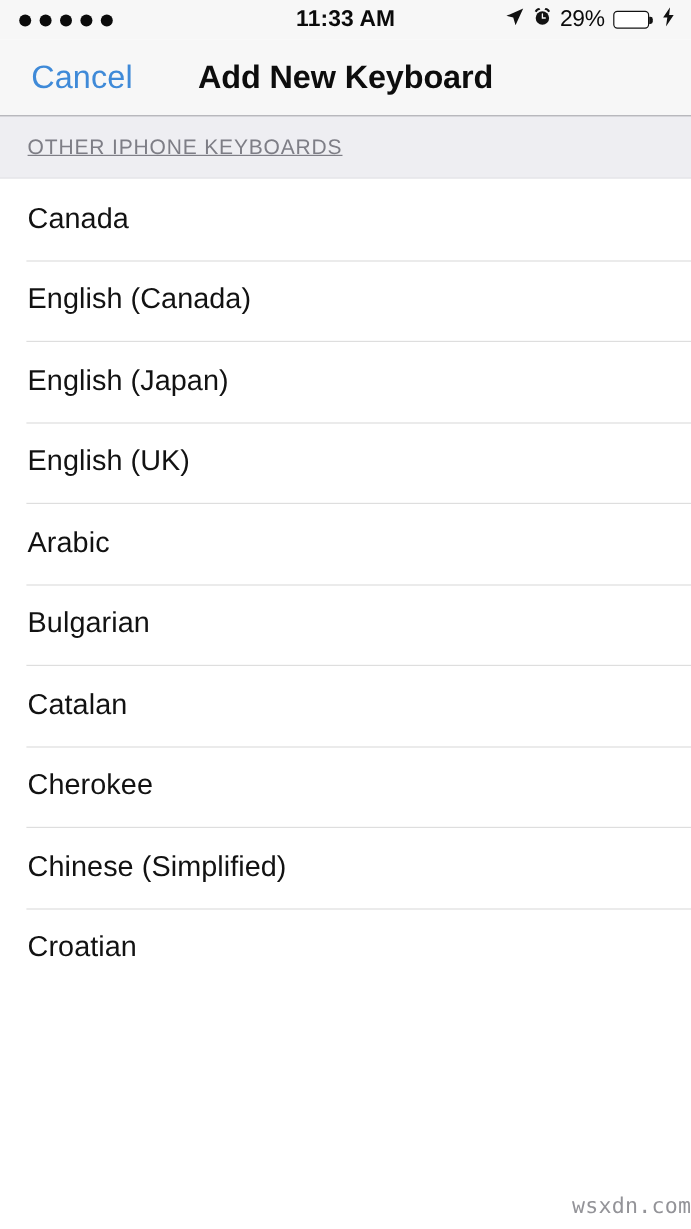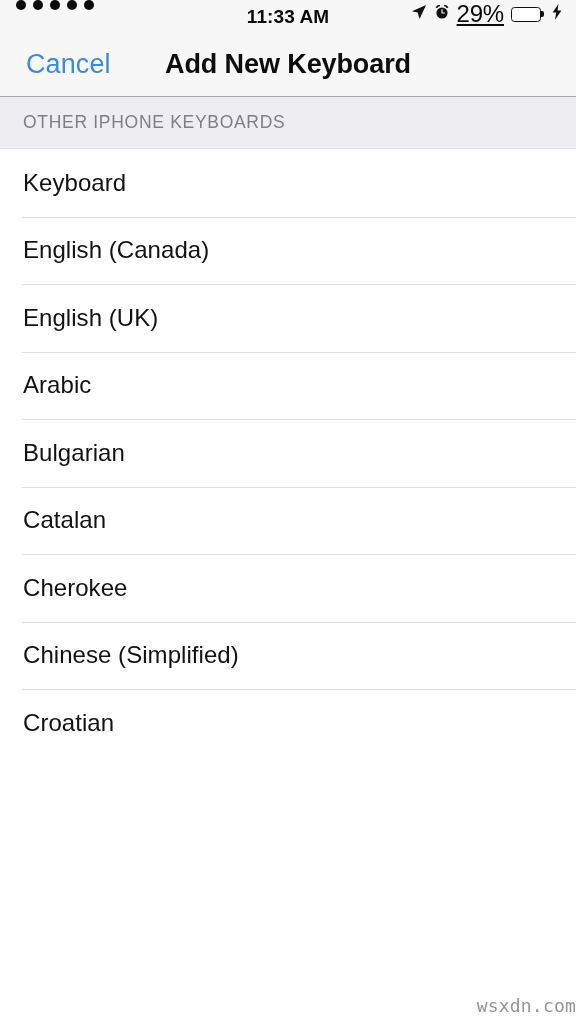--- a/index.html
+++ b/index.html
@@ -10,39 +10,39 @@
     -webkit-font-smoothing:antialiased;
     overflow:hidden;
   }
   .screen { position:relative; width:576px; height:1024px; background:#fff; overflow:hidden; }
 
   
   .statusbar {
     position:relative;
     height:33px;
     background:#f7f7f7;
-    display:flex; align-items:flex-start;
+    display:flex; align-items:center;
     padding:0 14px 0 16px;
     gap:32px;
   }
   .sb-left { display:flex; align-items:center; gap:7px; }
   .dot { width:10px; height:10px; border-radius:50%; background:#0b0b0b; display:block; }
   .sb-center {
     position:absolute; left:0; right:0; top:0; height:33px;
     display:flex; align-items:center; justify-content:center;
     pointer-events:none;
   }
   .sb-time { font-size:19px; font-weight:bold; color:#0b0b0b; letter-spacing:0.1px; }
   .sb-right {
     margin-left:auto; display:flex; align-items:center; gap:7px;
     position:relative; z-index:2;
   }
   .loc-arrow { display:block; }
   .alarm-icon { display:block; }
-  .sb-pct { font-size:24px; color:#0b0b0b; letter-spacing:-0.2px;text-decoration:underline; }
+  .sb-pct { font-size:19px; color:#0b0b0b; letter-spacing:-0.2px; }
   .battery { position:relative; width:33px; height:16px; display:flex; align-items:center; }
   .batt-body {
     position:relative; width:30px; height:15px;
     border:1.8px solid #121212; border-radius:3.5px;
     padding:1.4px; background:#fff;
   }
   .batt-fill { height:100%; width:29%; background:#ffcc00; border-radius:1.5px; }
   .batt-nub {
     position:absolute; right:0; top:50%; transform:translateY(-50%);
     width:2.6px; height:6px; background:#121212; border-radius:0 2px 2px 0;
@@ -72,21 +72,21 @@
 
   
   .section-header {
     height:52px; background:#eeeef2;
     display:flex; align-items:center;
     padding-left:23px;
     border-bottom:1px solid #dcdce1;
   }
   .section-header span {
     font-size:17.5px; color:#7e7e86;
-    letter-spacing:0.7px; text-transform:uppercase;
+    letter-spacing:0.7px; text-transform:uppercase;text-decoration:underline;
   }
 
   
   .list { background:#fff; }
   .row {
     position:relative;
     height:67.5px;
     display:flex; align-items:center;
     padding-left:23px;
     background:#fff;
@@ -160,26 +160,29 @@
     <button class="nav-cancel">Cancel</button>
     <div class="nav-title">Add New Keyboard</div>
   </div>
 
   <div class="section-header">
     <span>Other iPhone Keyboards</span>
   </div>
 
   <div class="list">
     <div class="row">
-        <span class="row-label">Keyboard</span>
+        <span class="row-label">Canada</span>
       </div>
     <div class="row">
         <span class="row-label">English (Canada)</span>
       </div>
     <div class="row">
+        <span class="row-label">English (Japan)</span>
+      </div>
+    <div class="row">
         <span class="row-label">English (UK)</span>
       </div>
     <div class="row">
         <span class="row-label">Arabic</span>
       </div>
     <div class="row">
         <span class="row-label">Bulgarian</span>
       </div>
     <div class="row">
         <span class="row-label">Catalan</span>

